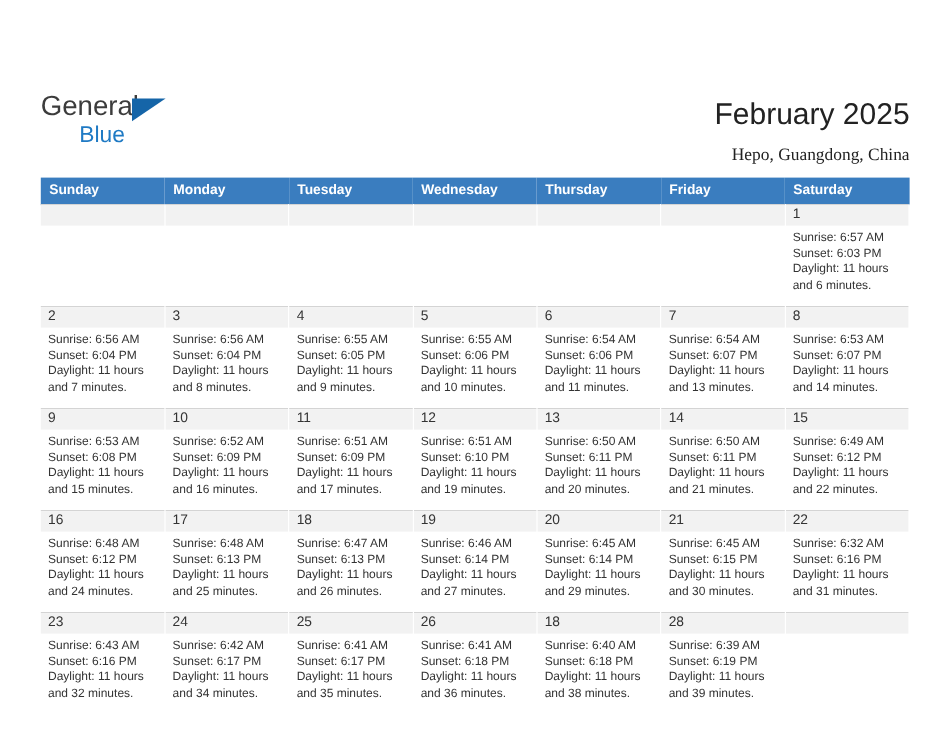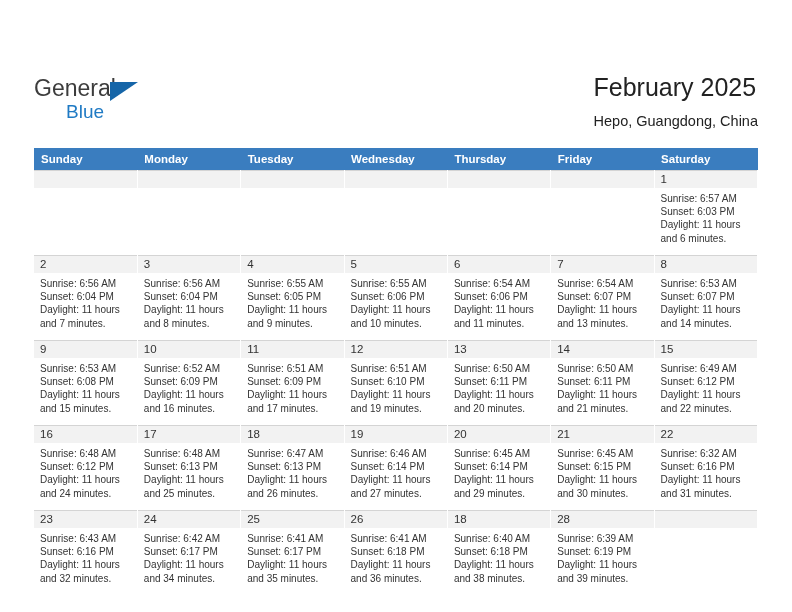--- a/index.html
+++ b/index.html
@@ -57,34 +57,36 @@
     left: 76px;
     top: 6px;
     width: 0;
     height: 0;
     border-left: 28px solid #1565a8;
     border-bottom: 19px solid transparent;
   }
   .title-block {
     position: absolute;
     right: 0;
-    top: 0;
+    top: 8px;
+    text-align: right;
   }
   .cal-title {
     font-size: 25px;
     color: #222222;
     line-height: 30px;
     white-space: nowrap;
   }
   .cal-subtitle {
     font-size: 14.5px;
     color: #222222;
     line-height: 22px;
     margin-top: 8px;
     white-space: nowrap;
+    font-family: Liberation Serif, serif;
   }
 
   
   .calendar {
     position: absolute;
     left: 34px;
     top: 104px;
     width: 724px;
     border-collapse: collapse;
     table-layout: fixed;

